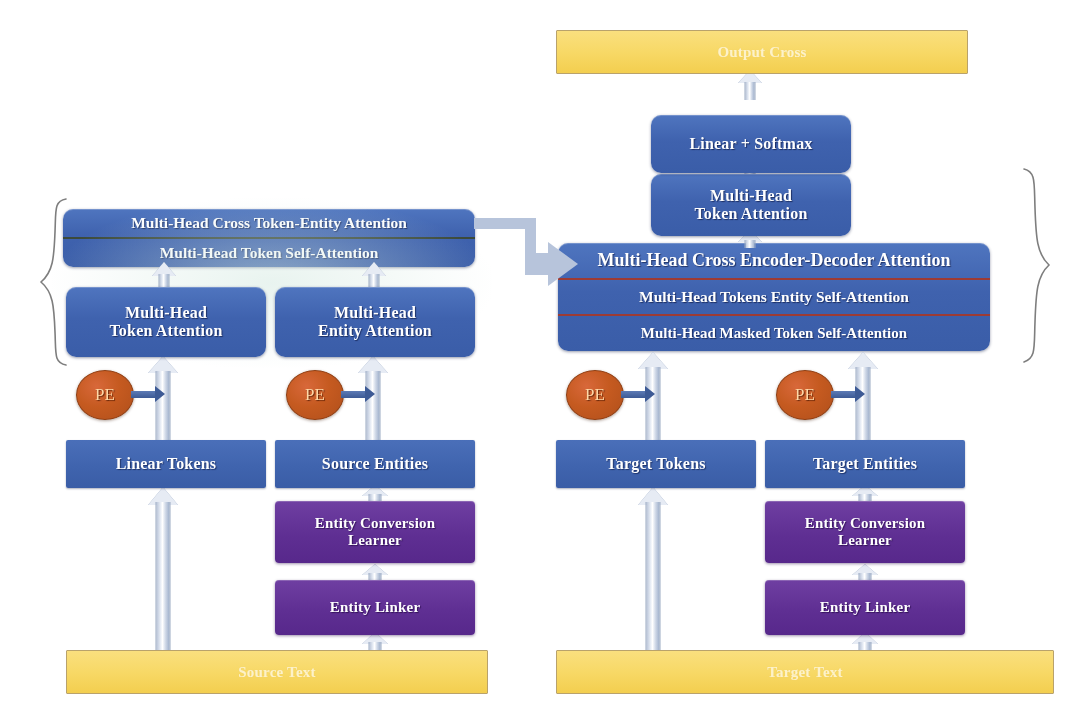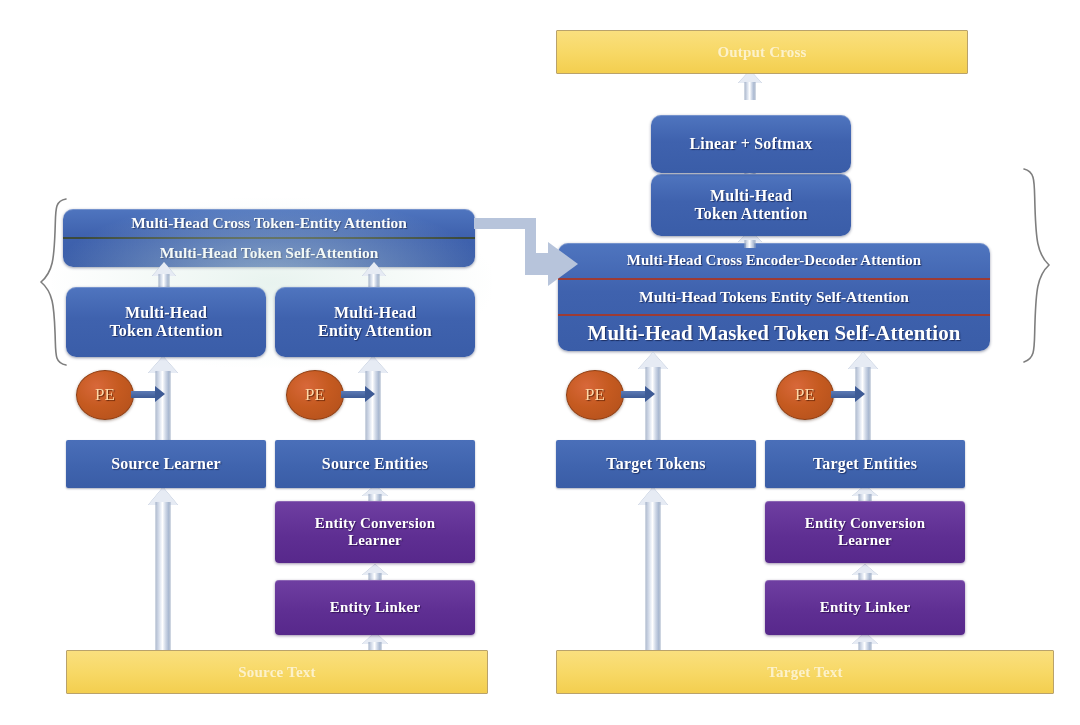--- a/index.html
+++ b/index.html
@@ -159,21 +159,21 @@
     <span class="ln">Entity Conversion</span>
     <span class="ln">Learner</span>
   </div>
 
   <div class="arrow-up" style="left:362px;top:485px;width:26px;height:20px;">
     <div class="head" style="border-width:0 13px 11px 13px;"></div>
     <div class="shaft" style="width:11px;height:11px;"></div>
   </div>
 
   <div class="node blue-flat" style="left:66px;top:440px;width:200px;height:48px;font-size:16px;">
-    <span class="ln">Source Learner</span>
+    <span class="ln">Linear Tokens</span>
   </div>
 
   <div class="node blue-flat" style="left:275px;top:440px;width:200px;height:48px;font-size:16px;">
     <span class="ln">Source Entities</span>
   </div>
 
   <div class="arrow-up" style="left:148px;top:356px;width:30px;height:86px;">
     <div class="head" style="border-width:0 15px 17px 15px;"></div>
     <div class="shaft" style="width:13px;height:71px;"></div>
   </div>
@@ -294,23 +294,23 @@
 
   <div class="pe" style="left:776px;top:370px;width:56px;height:48px;font-size:17px;">
     <span>PE</span>
   </div>
   <div class="arrow-right" style="left:831px;top:386px;width:36px;height:16px;">
     <div class="bar" style="width:24px;"></div>
       <div class="tip"></div>
   </div>
 
   <div class="blue stack" style="left:558px;top:243px;width:432px;height:108px;">
-    <div class="row" style="height:36px;font-size:15px;">Multi-Head Cross Encoder-Decoder Attention</div>
+    <div class="row" style="height:36px;font-size:18px;">Multi-Head Cross Encoder-Decoder Attention</div>
     <div class="row div-red" style="height:36px;font-size:15.5px;">Multi-Head Tokens Entity Self-Attention</div>
-    <div class="row div-red" style="height:36px;font-size:21px;">Multi-Head Masked Token Self-Attention</div>
+    <div class="row div-red" style="height:36px;font-size:15px;">Multi-Head Masked Token Self-Attention</div>
   </div>
 
   <div class="arrow-up" style="left:738px;top:230px;width:24px;height:18px;">
     <div class="head" style="border-width:0 12px 12px 12px;"></div>
     <div class="shaft" style="width:9px;height:8px;"></div>
   </div>
 
   <div class="node blue" style="left:651px;top:174px;width:200px;height:62px;font-size:16px;">
     <span class="ln">Multi-Head</span>
     <span class="ln">Token Attention</span>

